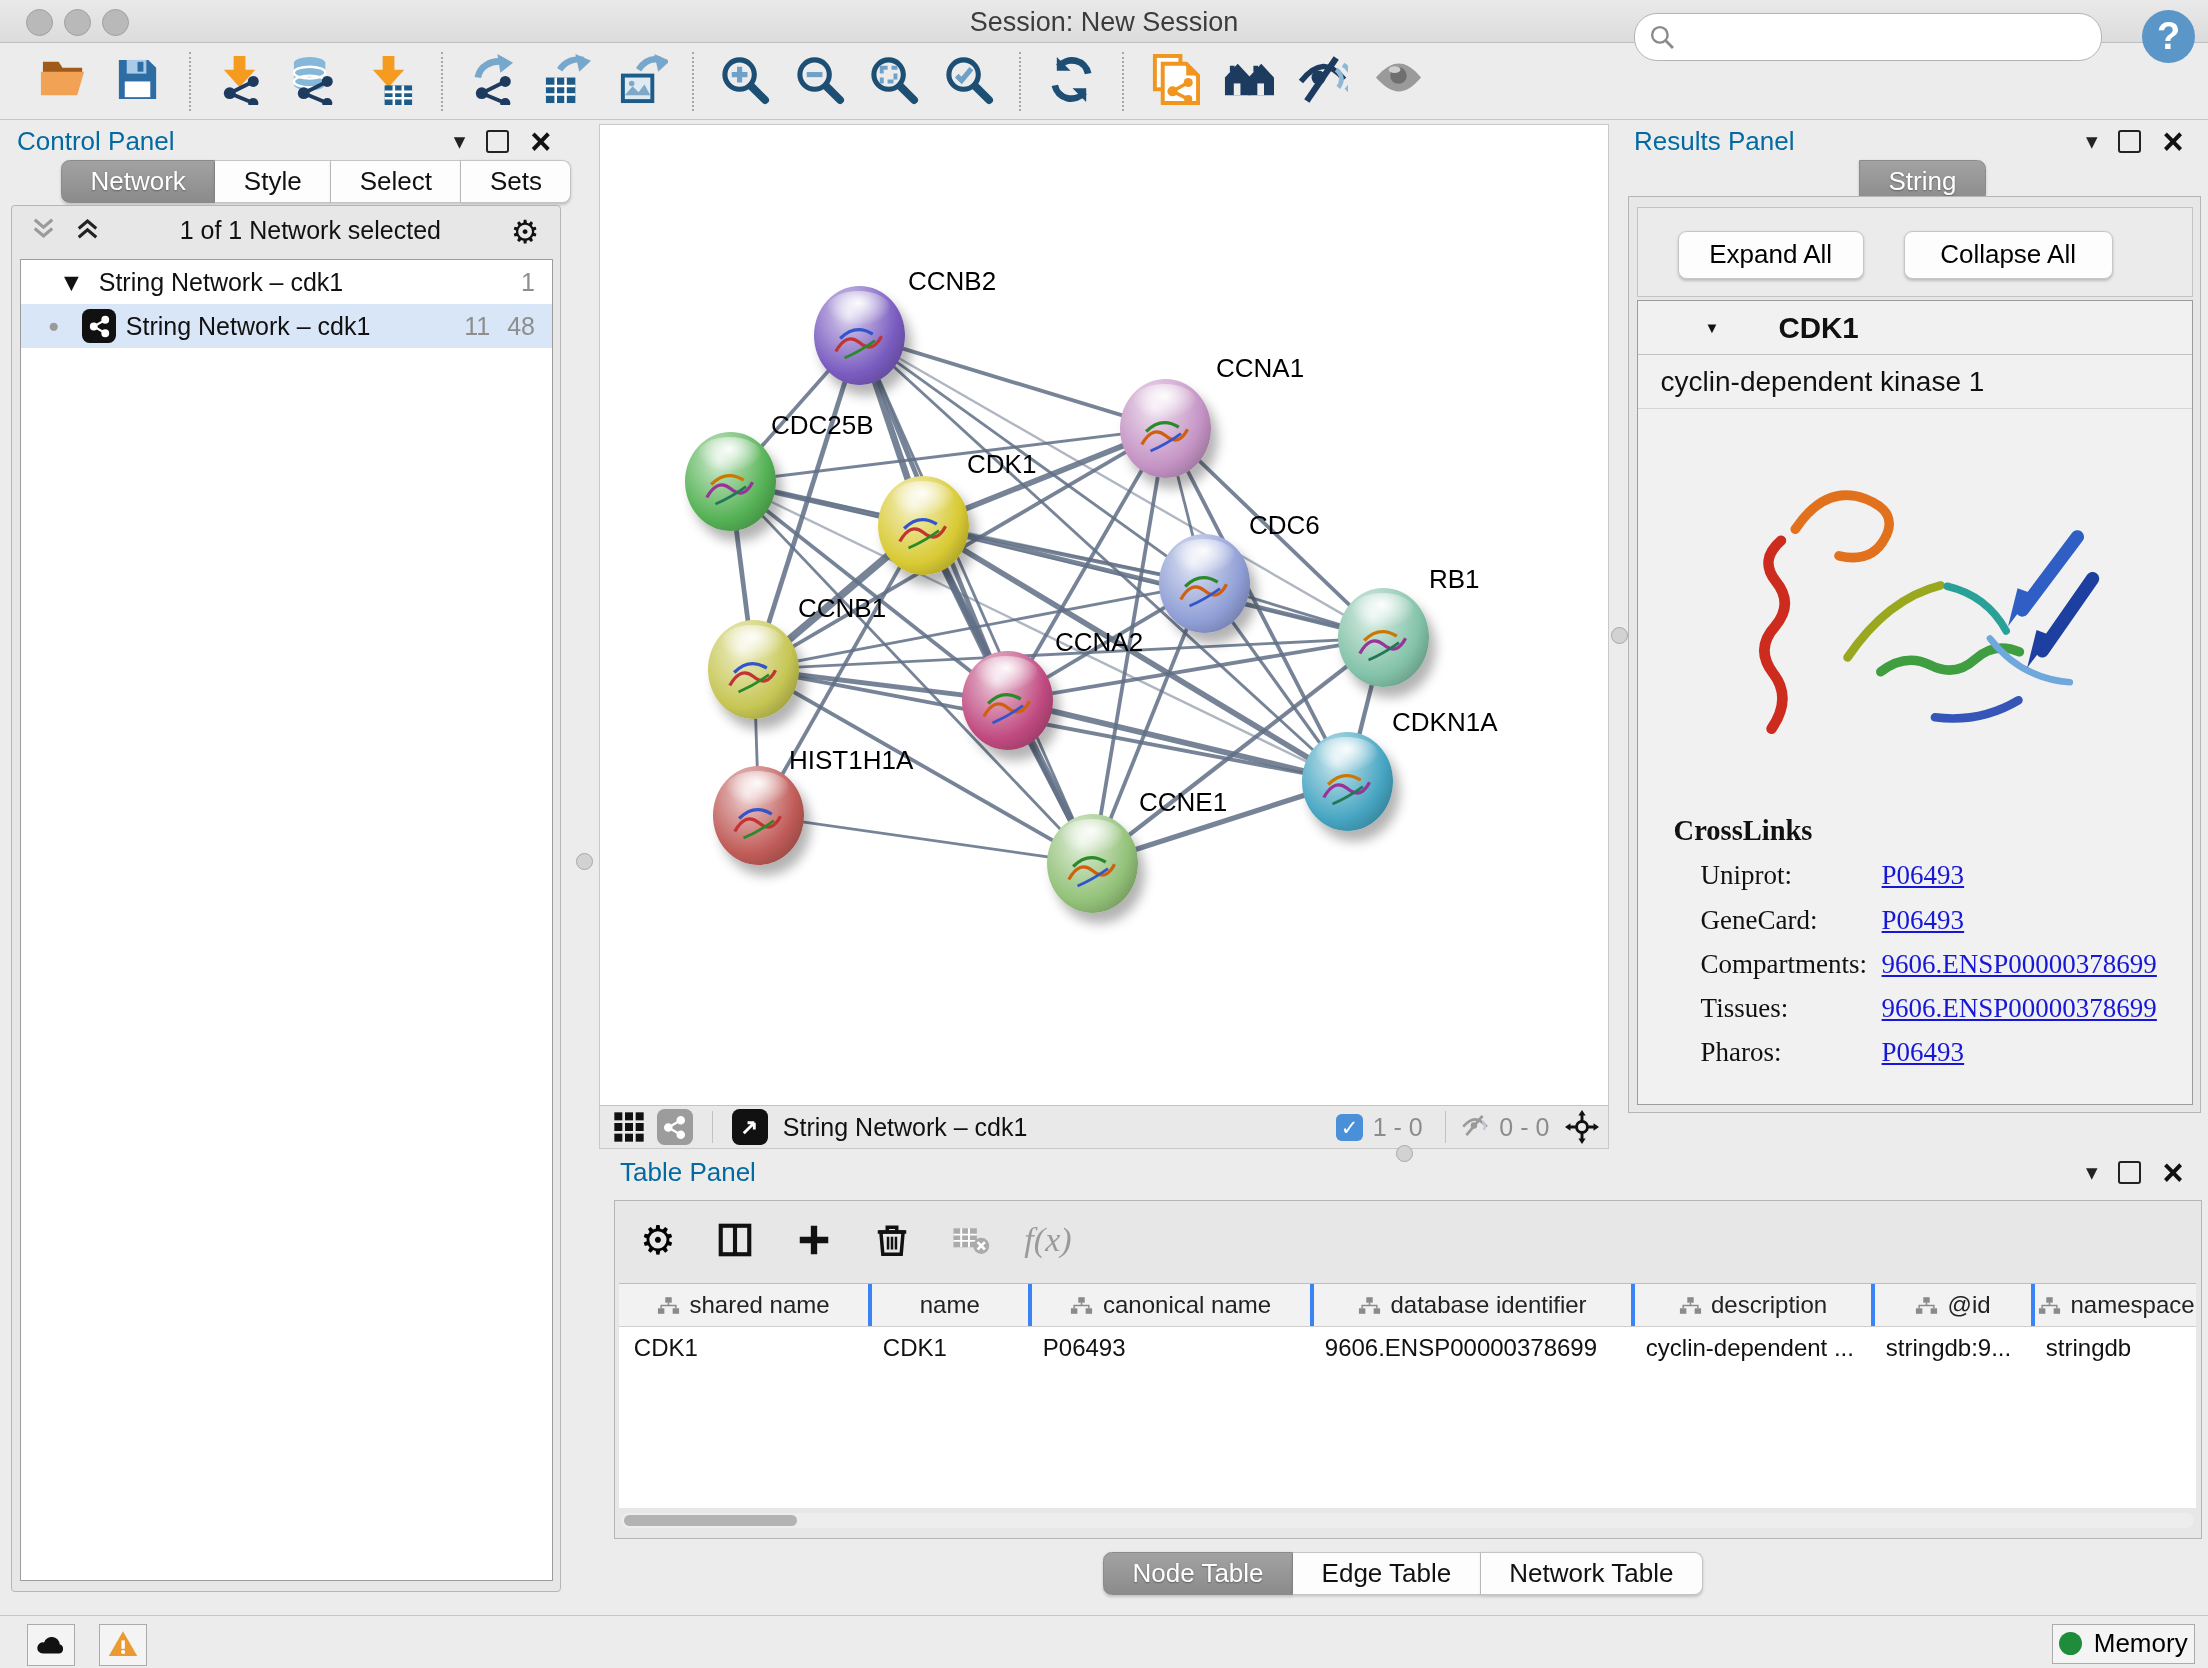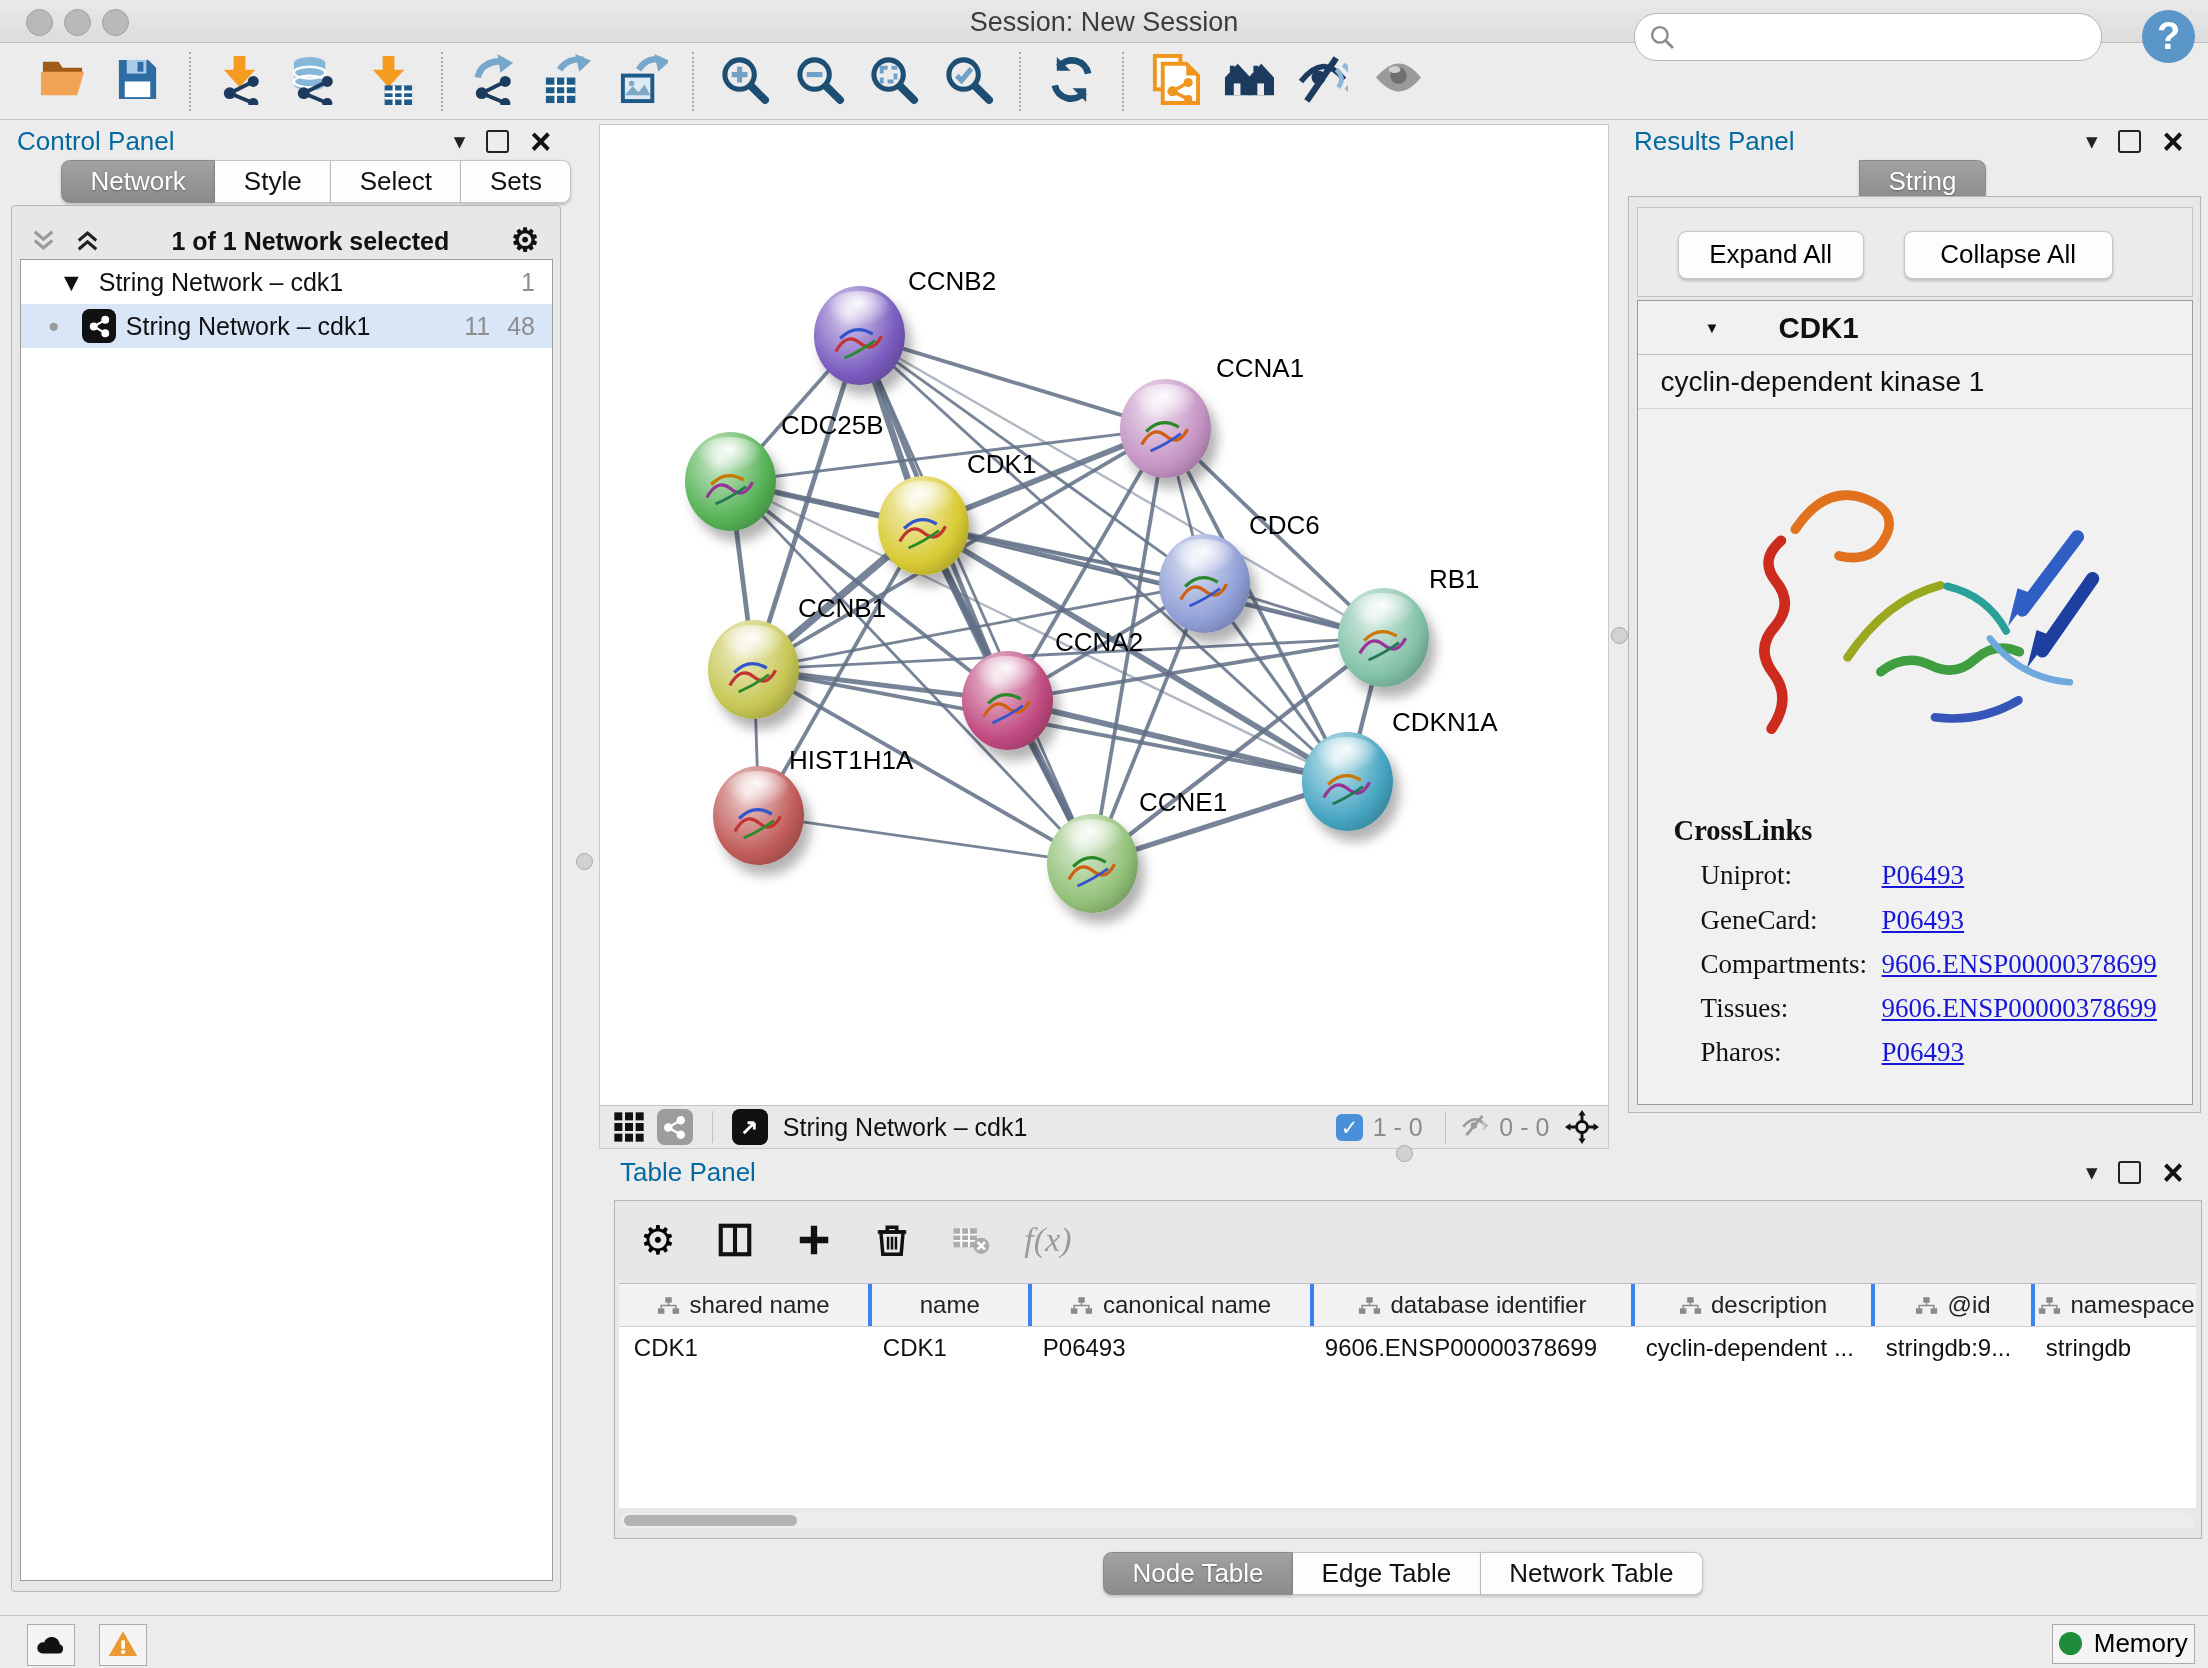--- a/index.html
+++ b/index.html
@@ -42,21 +42,21 @@
   .seg-tab:first-child{border-left:1px solid #c4c4c4;border-radius:8.6px 0 0 8.6px;}
   .seg-tab:last-child{border-radius:0 8.6px 8.6px 0;}
   .seg-tab.active{background:linear-gradient(#a2a2a2,#8b8b8b);color:#fff;border-color:#8b8b8b;
                   text-shadow:0 1px 1.9px rgba(0,0,0,.35);}
 
   
   #cp-header{left:17px;top:126px;width:538px;height:32px;}
   #cp-tabs{left:61px;top:160px;}
   #cp-box{left:11.4px;top:205px;width:548px;height:1385px;background:#e7e7e7;border:1px solid #b5b5b5;
           border-radius:3.8px;}
-  #cp-subhead{position:absolute;left:9.5px;top:9.5px;width:529px;height:40px;display:flex;align-items:flex-end;font-weight:bold;}
+  #cp-subhead{position:absolute;left:9.5px;top:9.5px;width:529px;height:40px;display:flex;align-items:flex-start;}
   #cp-status{flex:1;text-align:center;font-size:25px;}
   #cp-list{position:absolute;left:7.6px;top:53px;width:531px;height:1320px;background:#fff;
            border:1px solid #9c9c9c;}
   .tree-row{display:flex;align-items:center;height:44px;font-size:25px;}
   .tree-row .grow{flex:1;}
   .tree-count{color:#8e8e8e;margin-right:17px;font-size:25px;}
   #tree-child{background:#d9e6f7;}
   .share-badge{width:34px;height:34px;background:#111;border-radius:7.6px;display:inline-flex;
                align-items:center;justify-content:center;margin:0 9.5px;}
   .share-badge svg{width:23px;height:23px;}
@@ -405,21 +405,21 @@
     </div>
     <div class="node-label" style="left: 616px; top: 228px;">CCNA1</div>
     <div class="node" style="left: 85px; top: 307px; background: radial-gradient(at 38% 28%, rgb(221, 240, 221) 0%, rgb(162, 213, 162) 22%, rgb(85, 178, 85) 60%, rgb(53, 110, 53) 100%);">
       <div class="gloss"></div>
       <svg class="squig" viewBox="0 0 60 60">
         <path d="M8 40q10-18 22-8t20-6" fill="none" stroke="#993399" stroke-width="3"></path>
         <path d="M12 28q14-14 30-4" fill="none" stroke="#cc7700" stroke-width="3"></path>
         <path d="M16 46q14-6 28-16" fill="none" stroke="#227755" stroke-width="2.5"></path>
       </svg>
     </div>
-    <div class="node-label" style="left: 181px; top: 285px; text-align: center;">CDC25B</div>
+    <div class="node-label" style="left: 171px; top: 285px; text-align: center;">CDC25B</div>
     <div class="node" style="left: 278px; top: 351px; background: radial-gradient(at 38% 28%, rgb(247, 244, 214) 0%, rgb(234, 226, 143) 22%, rgb(216, 202, 51) 60%, rgb(134, 125, 32) 100%);">
       <div class="gloss"></div>
       <svg class="squig" viewBox="0 0 60 60">
         <path d="M8 40q10-18 22-8t20-6" fill="none" stroke="#c23333" stroke-width="3"></path>
         <path d="M12 28q14-14 30-4" fill="none" stroke="#3355cc" stroke-width="3"></path>
         <path d="M16 46q14-6 28-16" fill="none" stroke="#2a8a2a" stroke-width="2.5"></path>
       </svg>
     </div>
     <div class="node-label" style="left: 367px; top: 324px;">CDK1</div>
     <div class="node" style="left: 559px; top: 409px; background: radial-gradient(at 38% 28%, rgb(233, 236, 247) 0%, rgb(193, 202, 232) 22%, rgb(143, 158, 214) 60%, rgb(89, 98, 133) 100%);">

